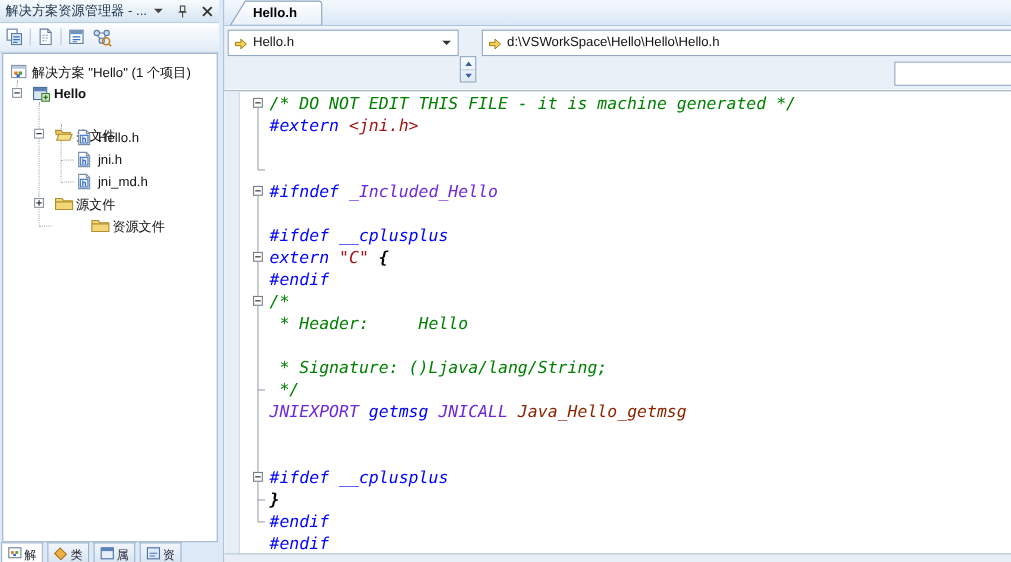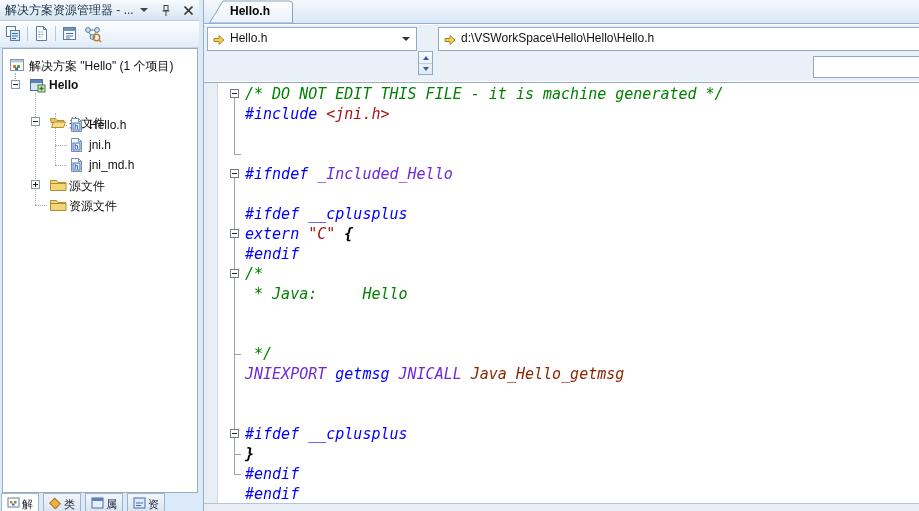--- a/index.html
+++ b/index.html
@@ -217,21 +217,21 @@
             <span class="expander plus" style="left: 28px;">
               <i></i>
               <b></b>
             </span>
             <span style="position: absolute; top: 2px; left: 46px;"><svg width="18" height="15">
                 <path d="M1.5 3.5h6l1.5 2h8v8h-15.5z" fill="#f3d678" stroke="#b08f2e"></path>
                 <path d="M1.5 6.5h15.5" stroke="#b08f2e"></path>
               </svg></span>
             <span class="lbl" style="left: 66px;">源文件</span>
           </div>
-          <div class="tree-row" style="top: 146px;">
+          <div class="tree-row" style="top: 146px; margin-left: 33px;">
             <span style="position: absolute; top: 2px; left: 46px;"><svg width="18" height="15">
                 <path d="M1.5 3.5h6l1.5 2h8v8h-15.5z" fill="#f3d678" stroke="#b08f2e"></path>
                 <path d="M1.5 6.5h15.5" stroke="#b08f2e"></path>
               </svg></span>
             <span class="lbl" style="left: 66px;">资源文件</span>
           </div>
         </div>
     </div>
 
     <div class="bottom-tabs" id="bottomTabs">
@@ -326,21 +326,21 @@
                 <i></i>
               </i>
               <i class="fv" style="top: 14px; height: 6px;"></i>
             </span>
             <span class="txt"><span class="cm">/* DO NOT EDIT THIS FILE - it is machine generated */</span></span>
           </div>
           <div class="code-line" style="top: 21px;">
             <span class="fold">
               <i class="fv" style="top: 0px; height: 20px;"></i>
             </span>
-            <span class="txt"><span class="pp">#include</span><span class="pl"> </span><span class="str">&lt;jni.h&gt;</span></span>
+            <span class="txt"><span class="pp">#extern</span><span class="pl"> </span><span class="str">&lt;jni.h&gt;</span></span>
           </div>
           <div class="code-line" style="top: 41px;">
             <span class="fold">
               <i class="fv" style="top: 0px; height: 20px;"></i>
             </span>
           </div>
           <div class="code-line" style="top: 61px;">
             <span class="fold">
               <i class="fv" style="top: 0px; height: 10px;"></i>
               <i class="fh"></i>
@@ -390,31 +390,32 @@
                 <i></i>
               </i>
               <i class="fv" style="top: 14px; height: 6px;"></i>
             </span>
             <span class="txt"><span class="cm">/*</span></span>
           </div>
           <div class="code-line" style="top: 201px;">
             <span class="fold">
               <i class="fv" style="top: 0px; height: 20px;"></i>
             </span>
-            <span class="txt"><span class="cm"> * Java:     Hello</span></span>
+            <span class="txt"><span class="cm"> * Header:     Hello</span></span>
           </div>
           <div class="code-line" style="top: 221px;">
             <span class="fold">
               <i class="fv" style="top: 0px; height: 20px;"></i>
             </span>
           </div>
           <div class="code-line" style="top: 241px;">
             <span class="fold">
               <i class="fv" style="top: 0px; height: 20px;"></i>
             </span>
+            <span class="txt"><span class="cm"> * Signature: ()Ljava/lang/String;</span></span>
           </div>
           <div class="code-line" style="top: 261px;">
             <span class="fold">
               <i class="fv" style="top: 0px; height: 20px;"></i>
               <i class="fh"></i>
             </span>
             <span class="txt"><span class="cm"> */</span></span>
           </div>
           <div class="code-line" style="top: 281px;">
             <span class="fold">

